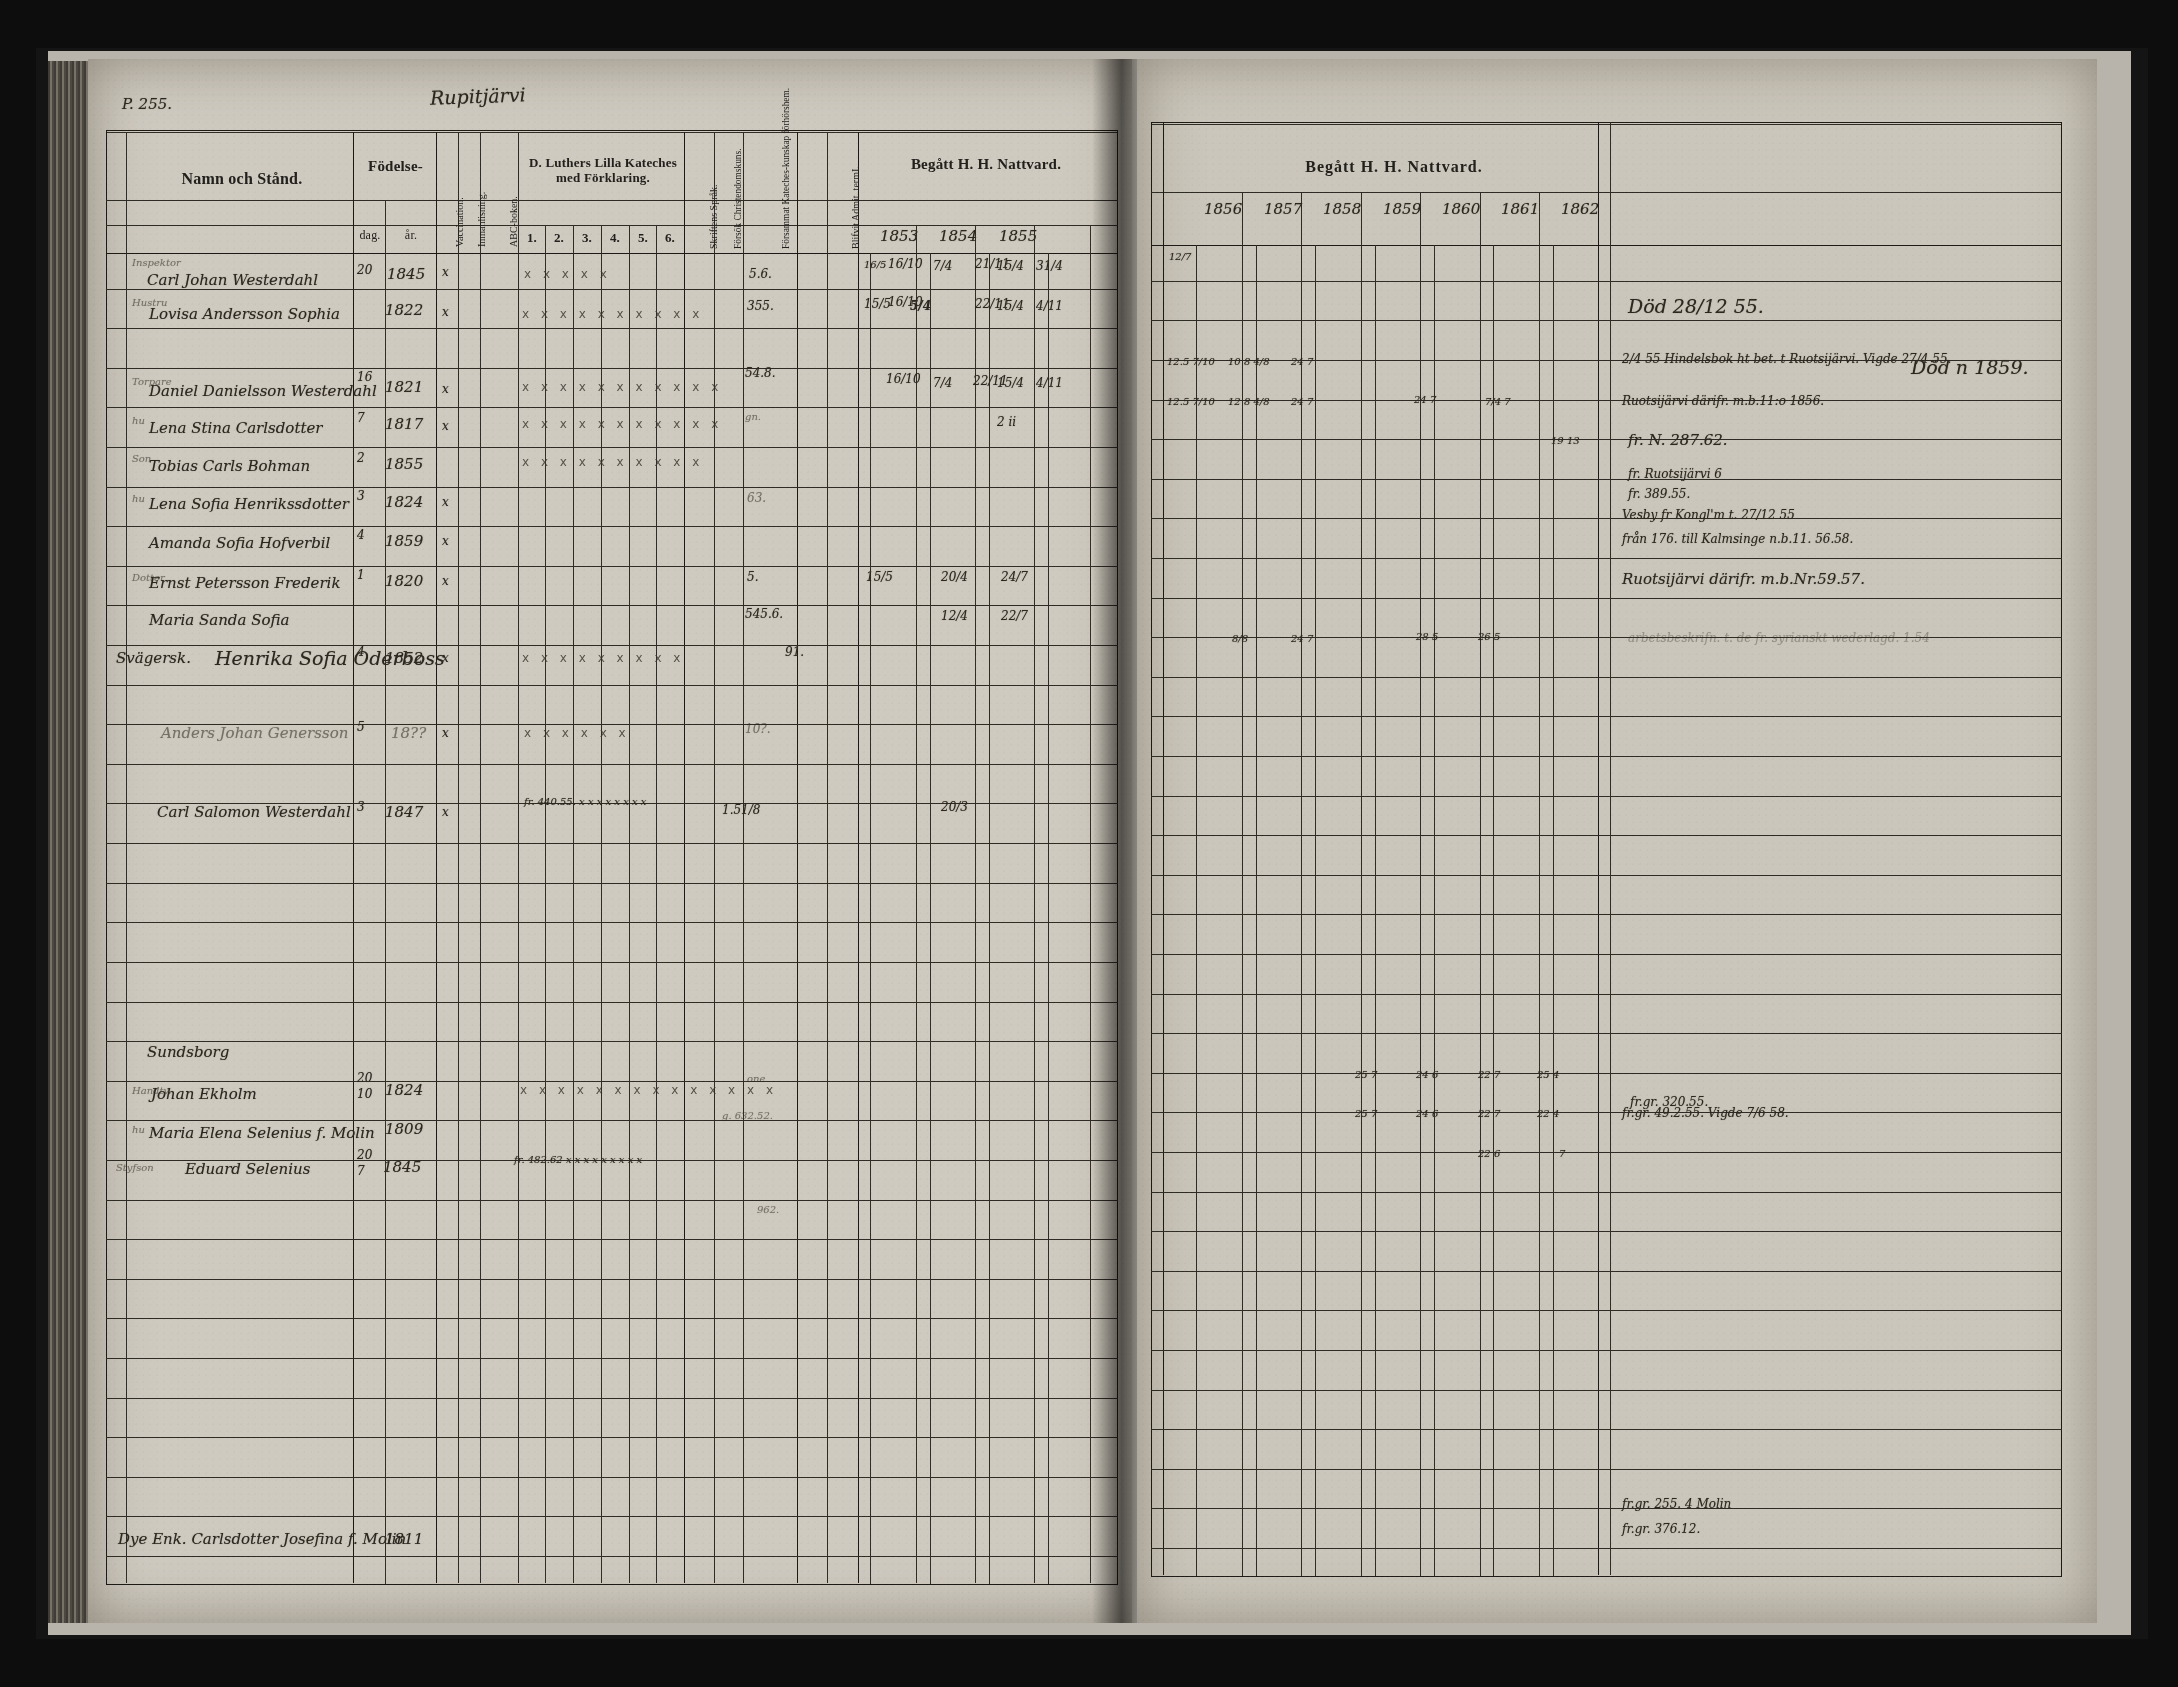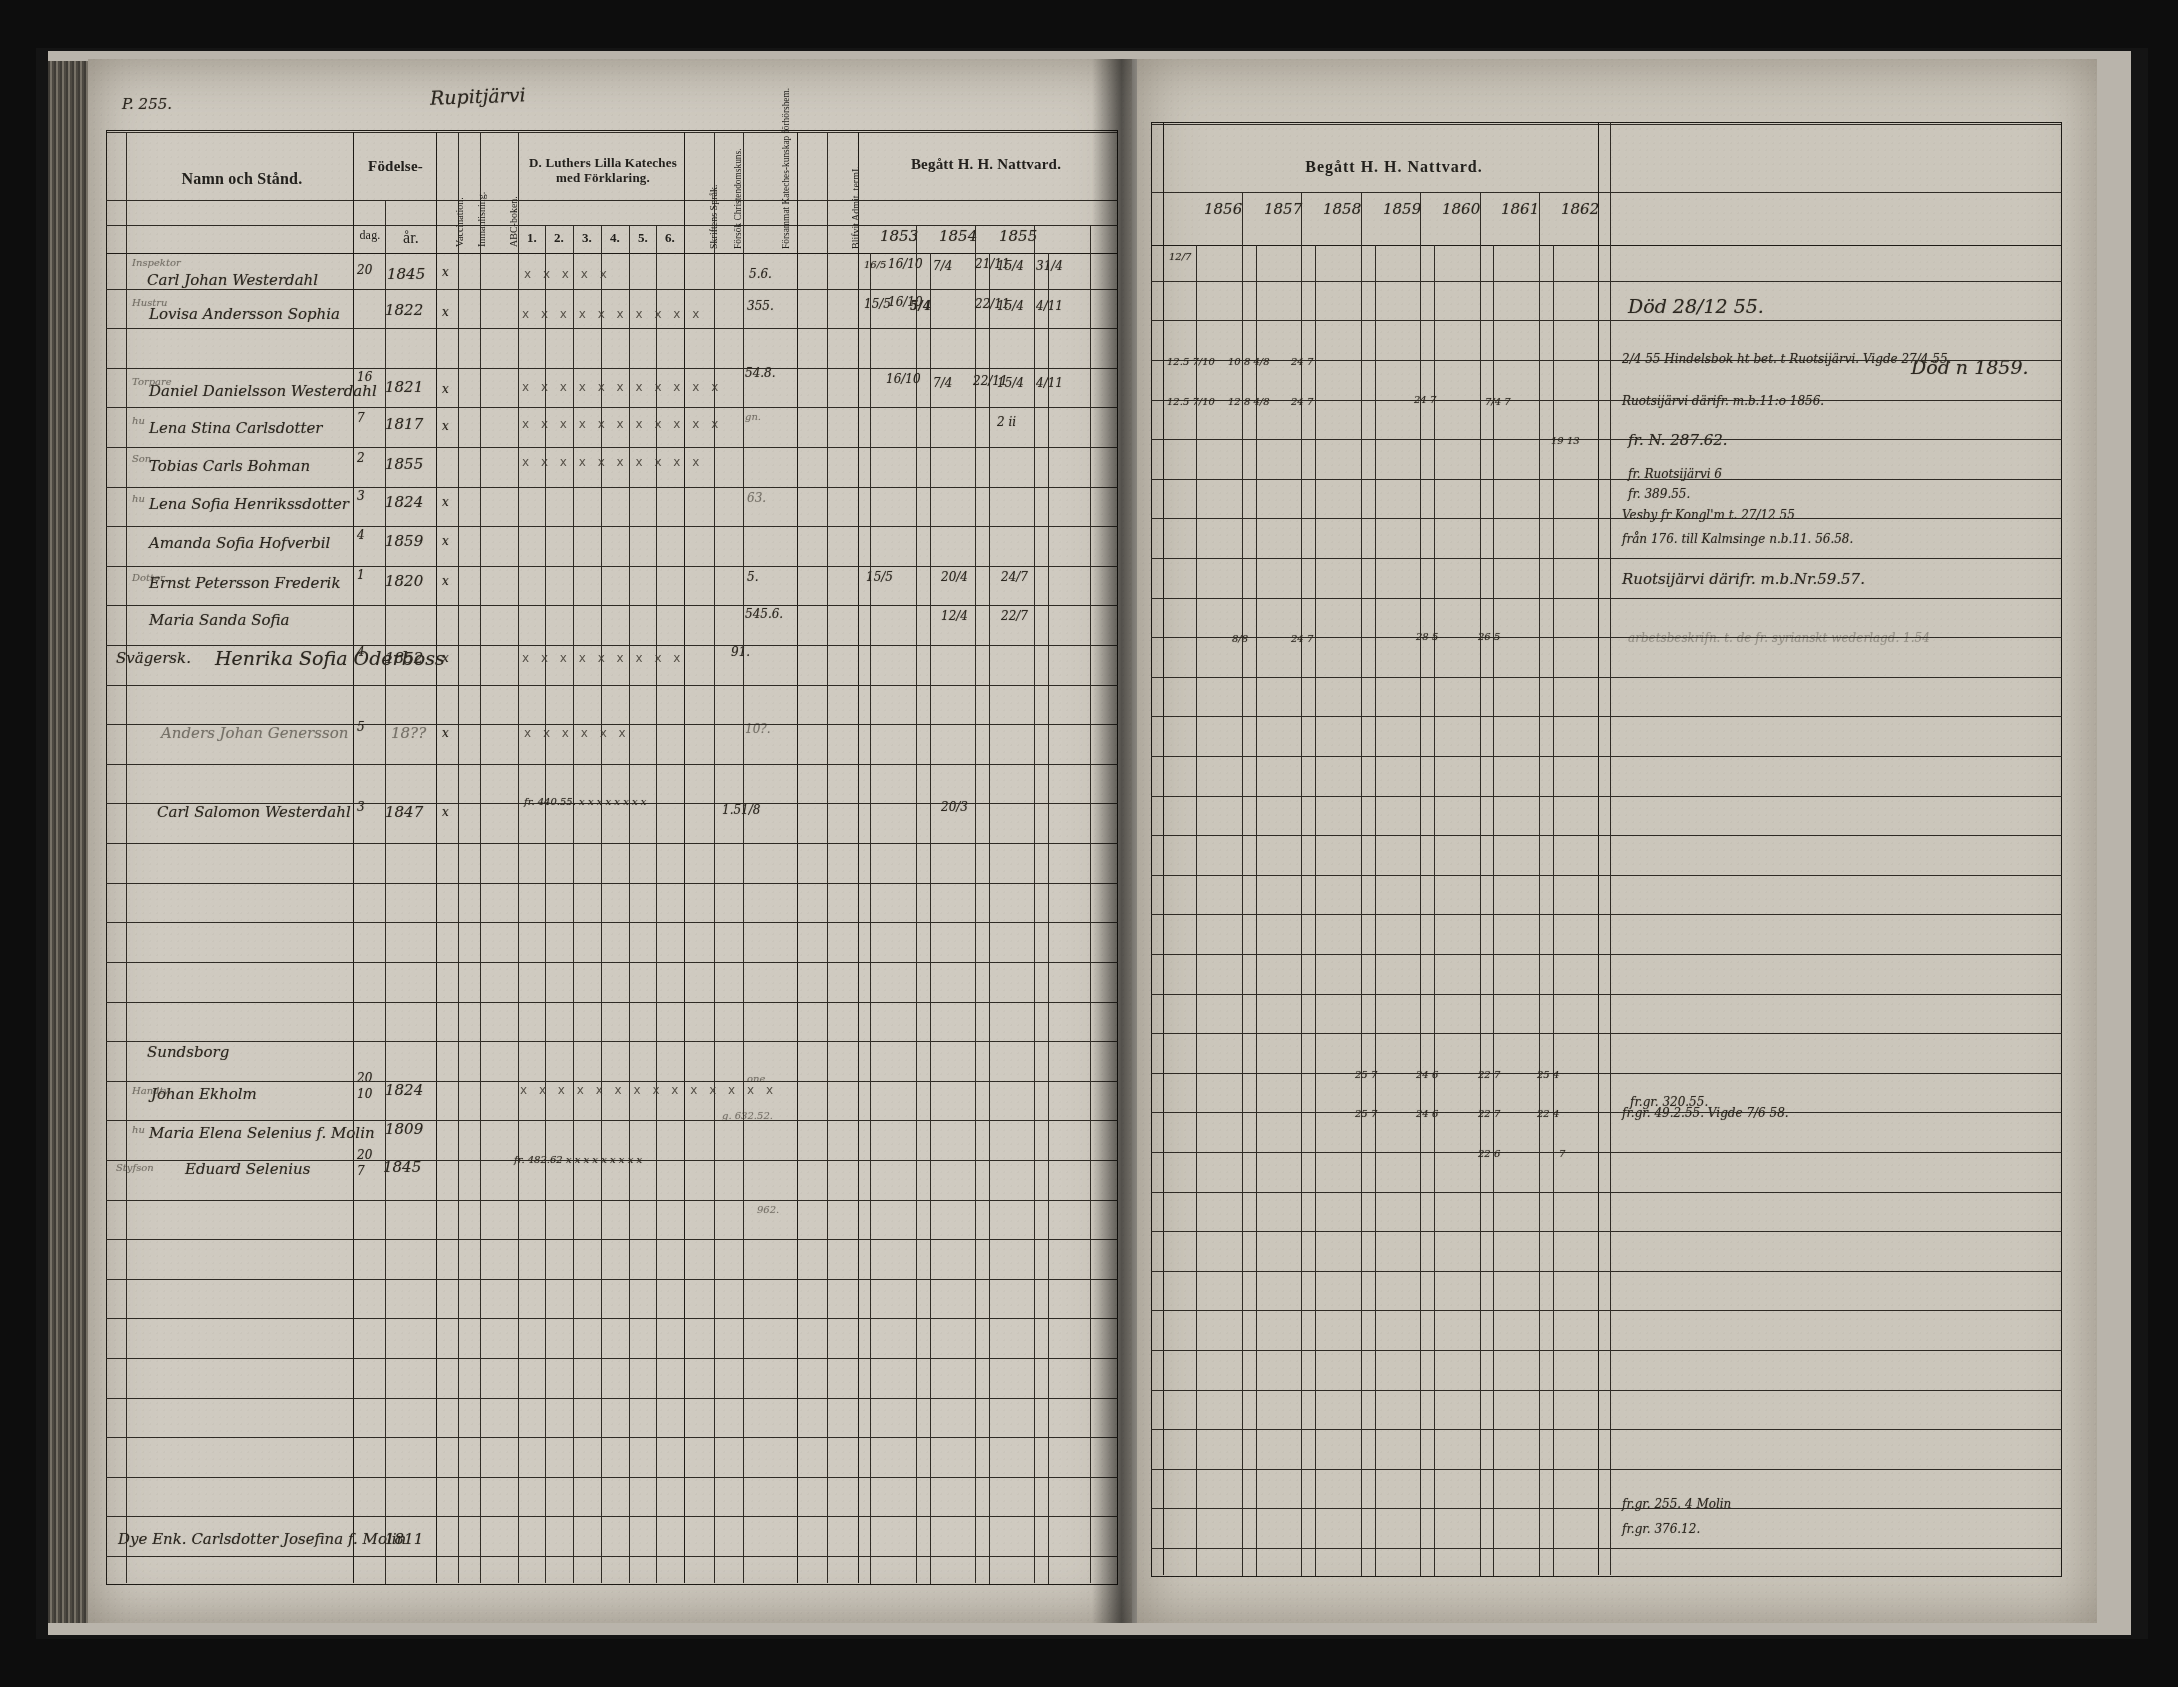--- a/index.html
+++ b/index.html
@@ -132,21 +132,21 @@
         <div class="ln v" style="left:842px;top:194px;height:1331px;"></div>
         <div class="ln v" style="left:887px;top:166px;height:1358px;"></div>
         <div class="ln v" style="left:901px;top:194px;height:1331px;"></div>
         <div class="ln v" style="left:946px;top:166px;height:1358px;"></div>
         <div class="ln v" style="left:960px;top:194px;height:1331px;"></div>
         <div class="ln v" style="left:1002px;top:166px;height:1358px;"></div>
 
         <div class="hdr b" style="left:50px;top:111px;width:208px;font-size:16px;">Namn och Stånd.</div>
         <div class="hdr b" style="left:269px;top:99px;width:77px;font-size:15px;">Födelse-</div>
         <div class="hdr" style="left:267px;top:170px;width:30px;font-size:12px;">dag.</div>
-        <div class="hdr" style="left:303px;top:170px;width:40px;font-size:16px;">år.</div>
+        <div class="hdr" style="left:303px;top:170px;width:40px;font-size:12px;">år.</div>
 
         <div class="vert" style="left:366px;top:188px;font-size:10px;">Vaccination.</div>
         <div class="vert" style="left:388px;top:188px;font-size:10px;">Inmanlisning.</div>
         <div class="vert" style="left:420px;top:188px;font-size:10px;">ABC-boken.</div>
 
         <div class="hdr b" style="left:436px;top:97px;width:158px;font-size:13px;">D. Luthers Lilla Kateches med Förklaring.</div>
         <div class="hdr b" style="left:432px;top:172px;width:24px;font-size:13px;">1.</div>
         <div class="hdr b" style="left:459px;top:172px;width:24px;font-size:13px;">2.</div>
         <div class="hdr b" style="left:487px;top:172px;width:24px;font-size:13px;">3.</div>
         <div class="hdr b" style="left:515px;top:172px;width:24px;font-size:13px;">4.</div>
@@ -280,21 +280,21 @@
         <div class="hw sm" style="left:657px;top:548px;">545.6.</div>
         <div class="hw sm" style="left:853px;top:550px;">12/4</div>
         <div class="hw sm" style="left:913px;top:550px;">22/7</div>
 
         <div class="hw md" style="left:28px;top:590px;">Svägersk.</div>
         <div class="hw lg" style="left:127px;top:588px;">Henrika Sofia Oderboss</div>
         <div class="hw sm" style="left:269px;top:586px;">4</div>
         <div class="hw md" style="left:297px;top:590px;">1852</div>
         <div class="hw sm" style="left:354px;top:592px;">x</div>
         <div class="xrow faint" style="left:434px;top:592px;">x x x x x x x x x</div>
-        <div class="hw sm" style="left:643px;top:586px;">91.</div>
+        <div class="hw sm" style="left:657px;top:586px;padding-left:40px;">91.</div>
 
         <div class="hw xs faint" style="left:44px;top:665px;"></div>
         <div class="hw md faint" style="left:73px;top:665px;">Anders Johan Genersson</div>
         <div class="hw sm" style="left:269px;top:661px;">5</div>
         <div class="hw md faint" style="left:297px;top:665px;padding-left:6px;">18??</div>
         <div class="hw sm" style="left:354px;top:667px;">x</div>
         <div class="xrow faint" style="left:436px;top:667px;">x x x x x x</div>
         <div class="hw sm faint" style="left:657px;top:663px;">10?.</div>
 
         <div class="hw xs faint" style="left:44px;top:743px;"></div>

